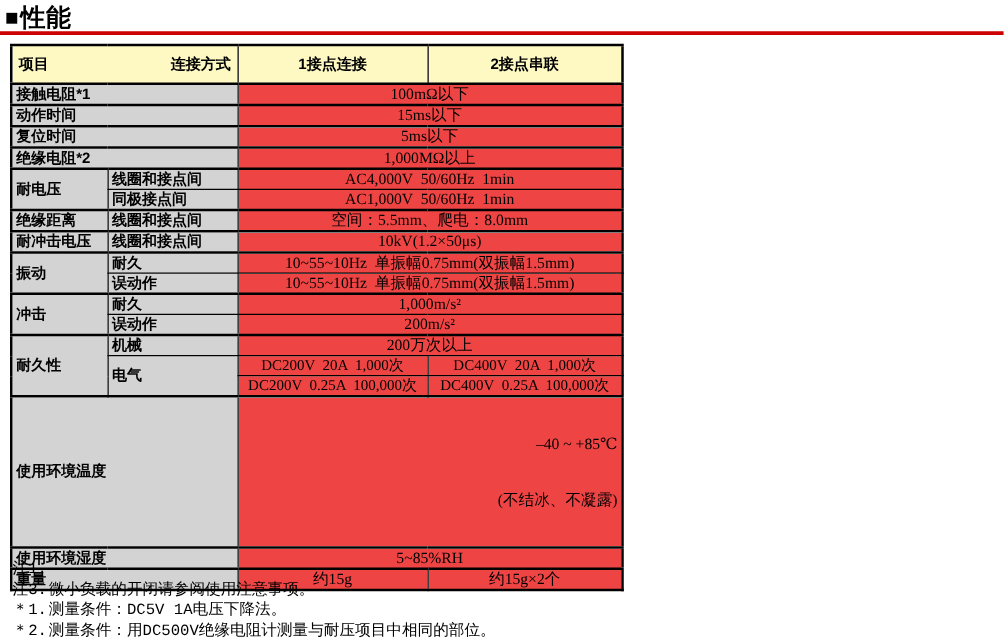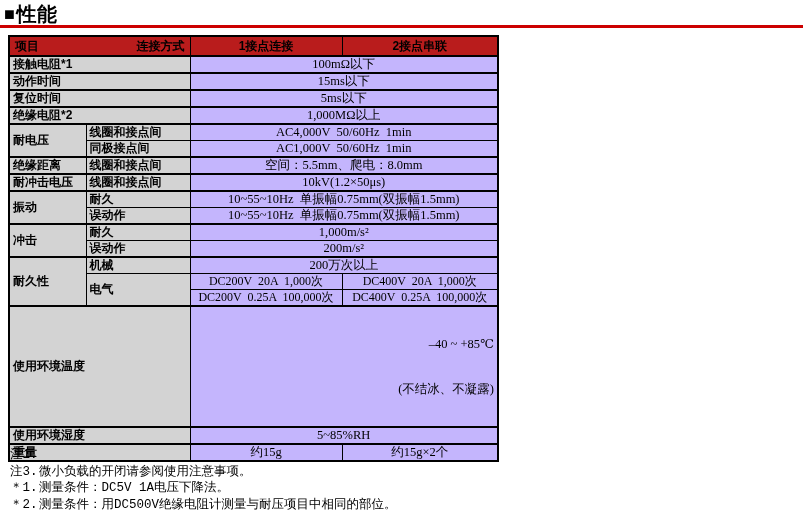--- a/index.html
+++ b/index.html
@@ -34,34 +34,34 @@
   }
   table.spec td {
     border: 1px solid #000;
     border-top-width: 2px;
     height: 15px;
     padding: 0 3px;
     line-height: 15px;
     overflow: hidden;
   }
   tr.sub td { border-top-width: 1px; }
-  tr.hdr td { height: 20px; background: #b91c1c; font-weight: bold; }
+  tr.hdr td { height: 31px; background: #fef9c3; font-weight: bold; }
   td.lbl {
     background: #d3d3d3;
     font-weight: bold;
     text-align: left;
     padding-left: 5px;
     font-family: "Liberation Sans", sans-serif;
   }
   td.val {
     text-align: center;
     font-family: "Liberation Serif", "DejaVu Serif", serif;
     font-size: 12.5px;
     white-space: pre-wrap;
-    background: #c4b5fd;
+    background: #ef4444;
   }
   td.vl2 { border-left-width: 2px; margin-left: 36px; }
   td.split { font-size: 12px; padding: 0 2px; }
   .hdr-flex { display: flex; justify-content: space-between; padding: 0 2px; }
   td.c-hd { text-align: center; }
   tr.tall td { height: 30px; }
   .two-line { line-height: 14.5px; text-align: right; }
   
   .notes {
     position: absolute; top: 447px; left: 10px;

